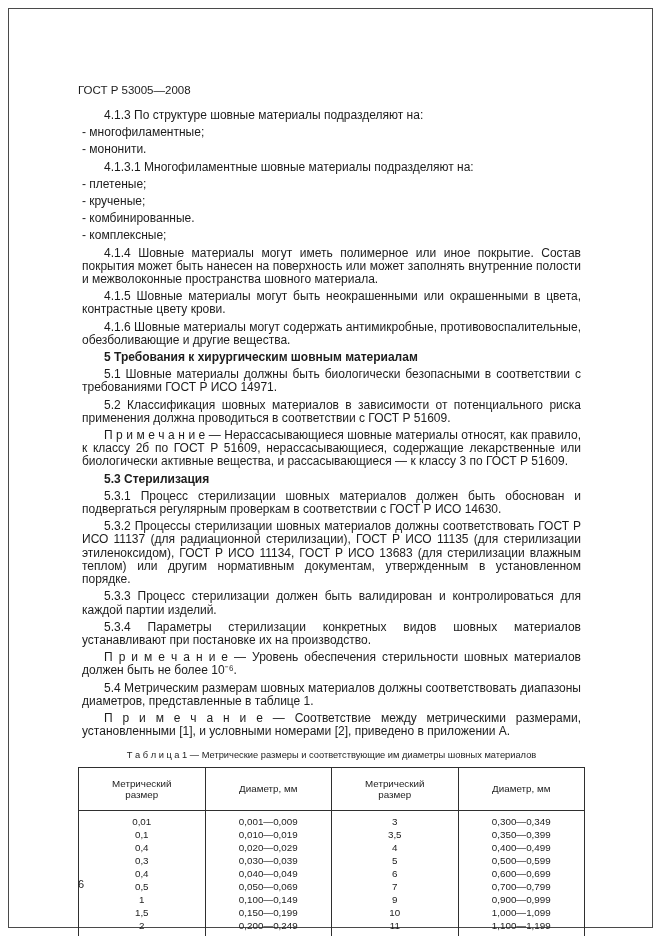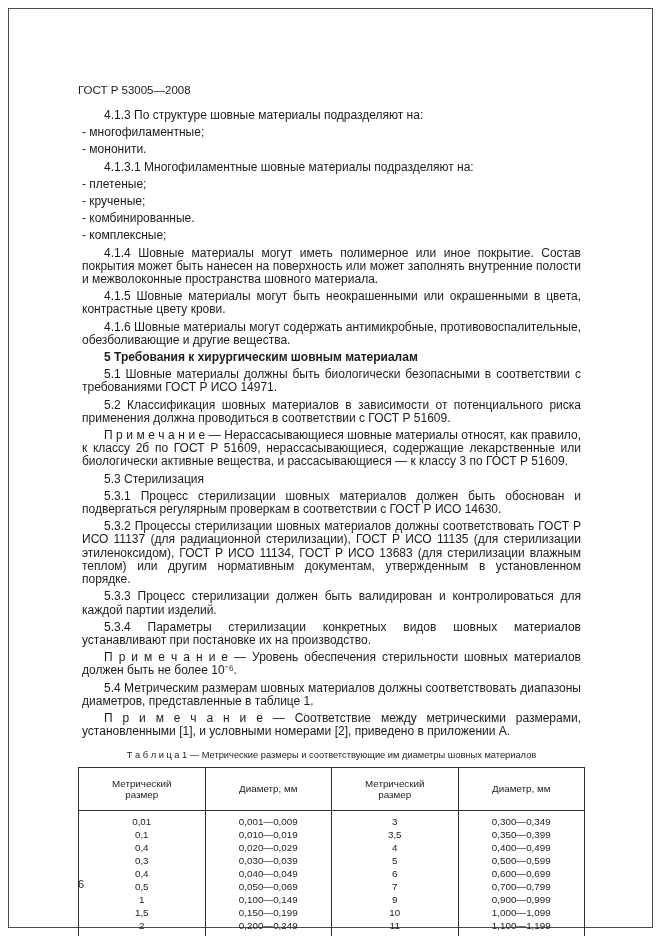--- a/index.html
+++ b/index.html
@@ -25,21 +25,21 @@
     font-size:11.5px;
     margin:0 0 13px 0;
   }
   .content p { margin:4px; font-size:12px; line-height:13.2px; text-align:justify; }
   .c-para    { text-indent:22px; }
   .c-list    { text-indent:0; text-align:left; }
   .c-section {
     font-weight:bold; font-size:12.6px; line-height:15px;
     margin:14px 0 10px 0; text-indent:22px; text-align:left;
   }
-  .c-subhead { font-weight:normal; text-indent:22px; text-align:left; margin:1px 0; }
+  .c-subhead { font-weight:bold; text-indent:22px; text-align:left; margin:1px 0; }
   .c-note {
     font-size:9.3px; line-height:11.4px;
     text-indent:22px; margin:4px 0;
   }
   .table-caption {
     font-size:9.3px; line-height:11.5px;
     margin:12px 0 5px 0; text-align:center;
   }
   table.metric-table {
     width:100%; border-collapse:collapse;

